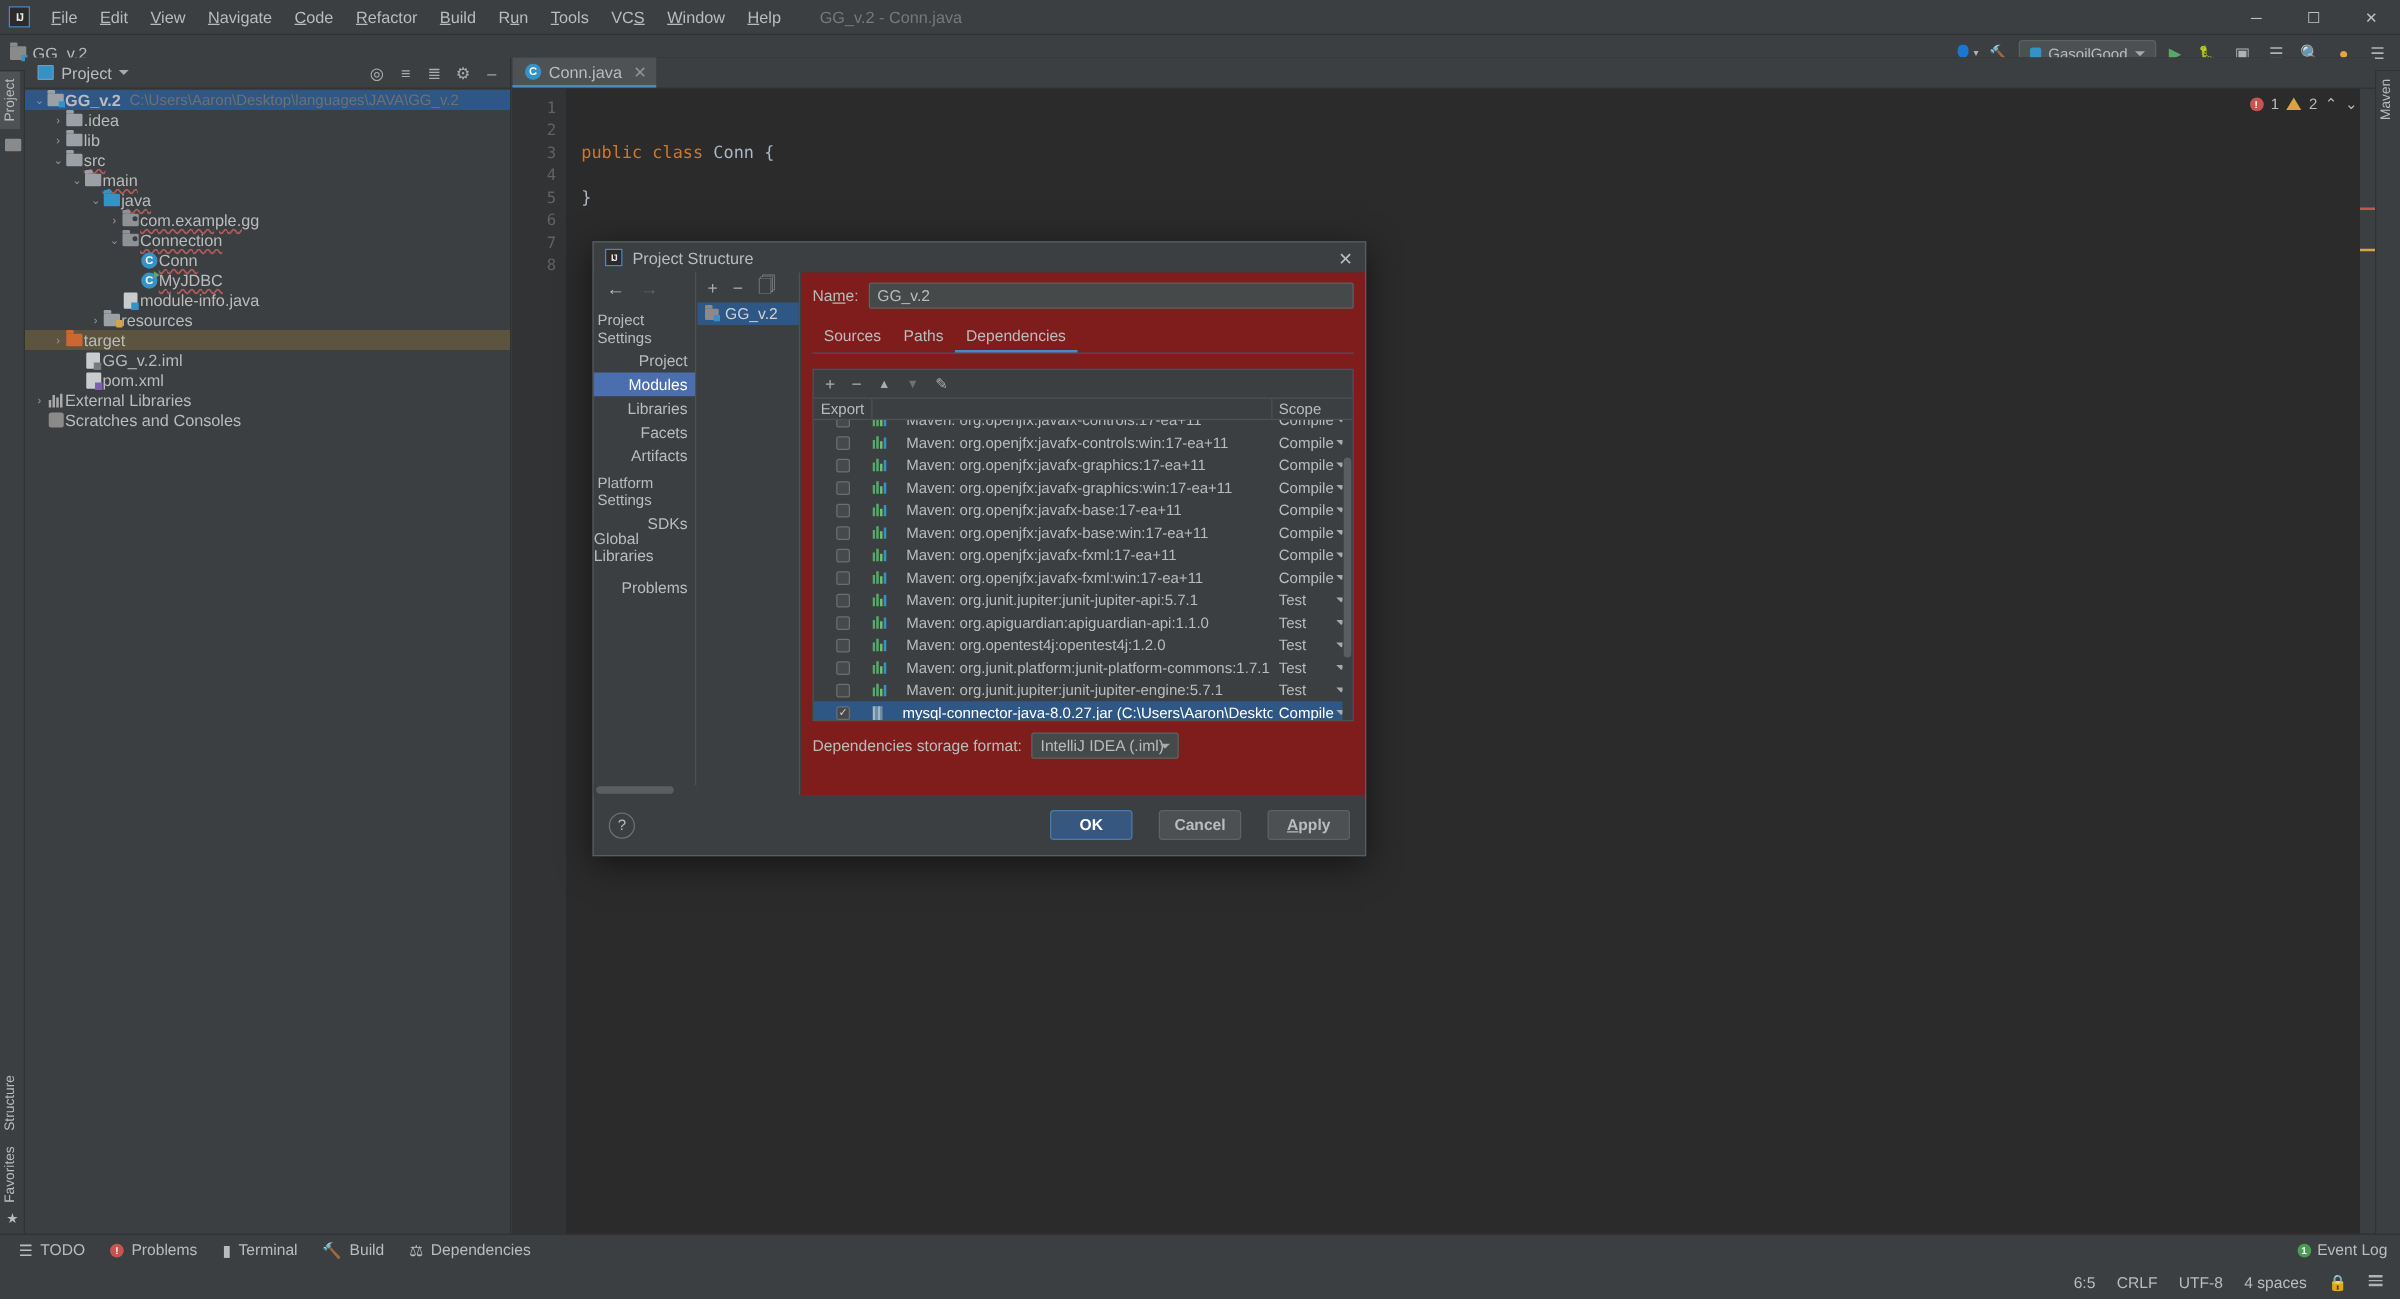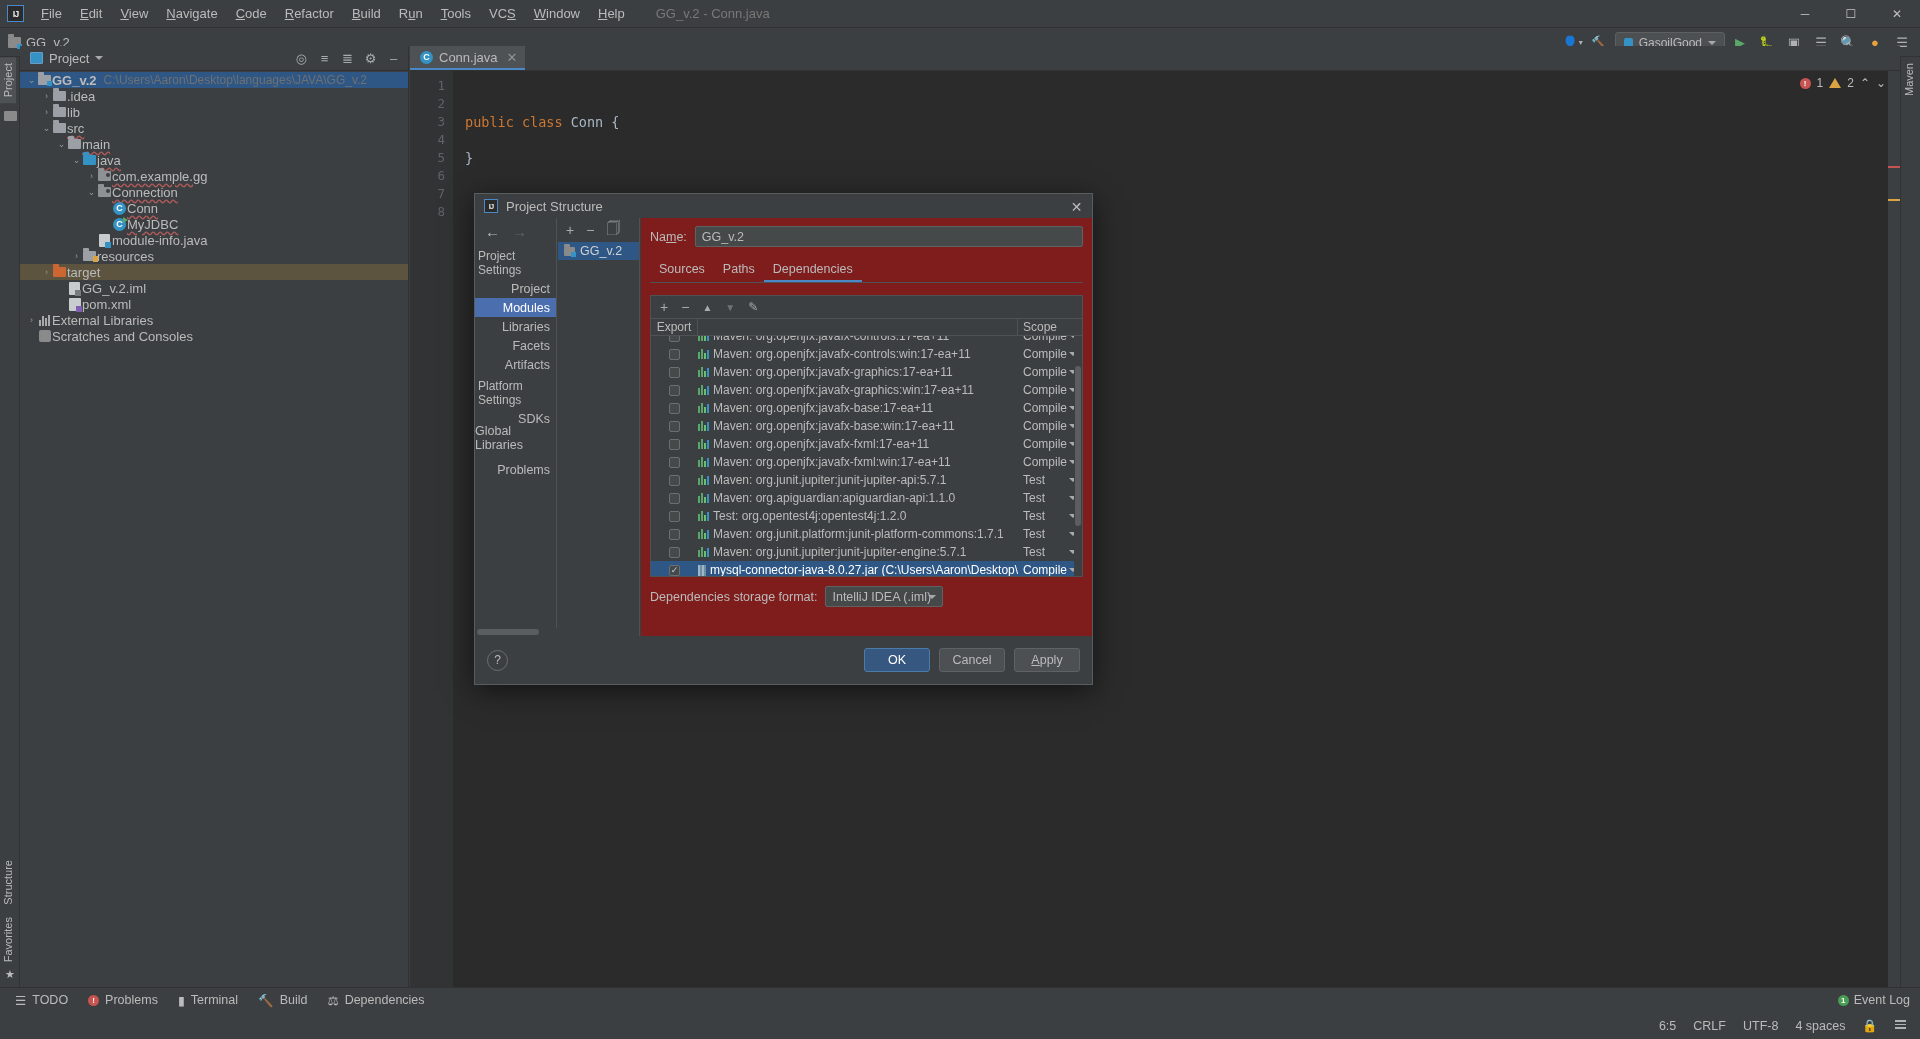--- a/index.html
+++ b/index.html
@@ -234,39 +234,39 @@
   .hd-name { flex: 1; border-right: 1px solid #4e5254; }
   .hd-scope { width: 64px; padding-left: 5px; display: flex; align-items: center; }
 
   .deps-list { height: 240px; overflow: hidden; position: relative; }
   .drow { height: 18px; display: flex; align-items: center; font-size: 12px; color: #bbbbbb; }
   .drow.selected { background: #2f5785; color: #ffffff; }
   .d-chk { width: 47px; display: flex; align-items: center; justify-content: center; }
   .cbox { width: 11px; height: 11px; border: 1px solid #6b6f71; background: #45494a; border-radius: 2px;
     display: flex; align-items: center; justify-content: center; font-size: 9px; color: #c9ccce; }
   .cbox.on { background: #45494a; }
-  .d-name { flex: 1; display: flex; align-items: center; gap: 4px; overflow: hidden; white-space: nowrap; }
+  .d-name { flex: 1; display: flex; align-items: center; gap: 16px; overflow: hidden; white-space: nowrap; }
   .mvn-ico { display: flex; gap: 1px; align-items: flex-end; height: 10px; flex: none; }
   .mvn-ico i { display: block; width: 2px; }
   .jar-ico { width: 8px; height: 11px; background: linear-gradient(90deg,#9bb7c9 0 2px,#6f8ea3 2px 4px,#9bb7c9 4px 6px,#6f8ea3 6px 8px); flex: none; }
   .d-scope { width: 64px; display: flex; align-items: center; justify-content: space-between; padding: 0 5px 0 5px; }
 
   .vscroll { position: absolute; right: 0; top: 0; width: 8px; bottom: 0; background: #3c3f41; }
   .vthumb { position: absolute; right: 1px; width: 6px; background: #5b5e60; border-radius: 3px; }
   .hscroll-lt { position: absolute; left: 0; bottom: 0; width: 82px; height: 8px; background: #3c3f41; }
   .hthumb { position: absolute; left: 2px; bottom: 1px; width: 62px; height: 6px; background: #5b5e60; border-radius: 3px; }
 
   .storage-row { display: flex; align-items: center; gap: 8px; margin-top: 9px; }
 
   .dlg-footer { position: absolute; left: 0; right: 0; bottom: 0; height: 48px; display: flex; align-items: center; padding: 0 12px; }
   .help-btn {
     width: 21px; height: 21px; border-radius: 50%; border: 1px solid #6b6f71; color: #bbbbbb;
     display: flex; align-items: center; justify-content: center; font-size: 12px;
   }
-  .footer-btns { margin-left: auto; display: flex; gap: 9px; }
+  .footer-btns { margin-left: auto; display: flex; gap: 21px; font-weight: bold; }
   .footer-btns .btn { min-width: 66px; height: 24px; }
 
   
   .bottombar {
     position: absolute; left: 0; right: 0; bottom: 27px; height: 25px; background: #3c3f41;
     border-top: 1px solid #323232; display: flex; align-items: center; padding-left: 6px; gap: 2px;
   }
   .bw { display: flex; align-items: center; gap: 6px; padding: 3px 9px; font-size: 12.5px; color: #bbbbbb; }
   .bbar-right { margin-left: auto; display: flex; align-items: center; gap: 10px; padding-right: 10px; }
   .evt-badge { display: flex; align-items: center; gap: 5px; font-size: 12.5px; color: #bbbbbb; }
@@ -810,21 +810,21 @@
                 <span class="d-chk">
                   <span class="cbox"></span>
                 </span>
                 <span class="d-name">
                   <span class="mvn-ico">
                     <i style="height:7px;background:#59a869"></i>
                     <i style="height:10px;background:#59a869"></i>
                     <i style="height:6px;background:#6fbf73"></i>
                     <i style="height:9px;background:#3592c4"></i>
                   </span>
-                  <span>Test: org.opentest4j:opentest4j:1.2.0</span>
+                  <span>Maven: org.opentest4j:opentest4j:1.2.0</span>
                 </span>
                 <span class="d-scope">
                   <span>Test</span>
                   <span class="tri-down"></span>
                 </span>
               </div>
               <div class="drow">
                 <span class="d-chk">
                   <span class="cbox"></span>
                 </span>

